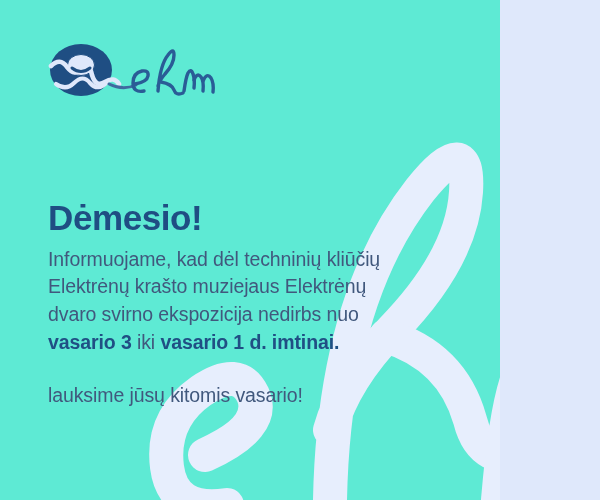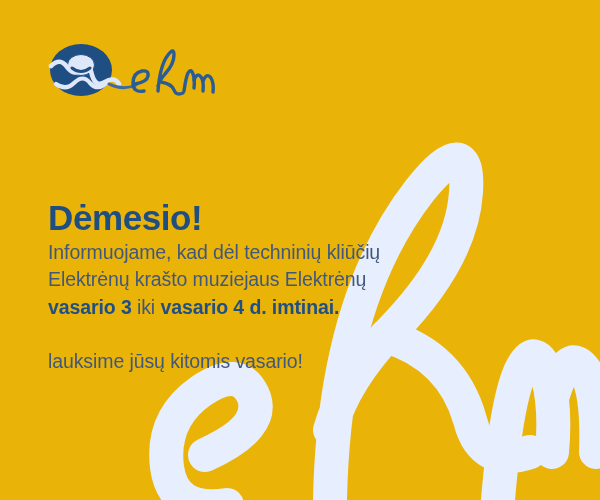--- a/index.html
+++ b/index.html
@@ -11,23 +11,23 @@
   }
 
   body {
     font-family:"Liberation Sans", sans-serif;
     background:#dfe8fb;
     position:relative;
   }
 
   #poster {
     position:relative;
-    width:600px;
+    width:500px;
     height:500px;
-    background:#eab308;
+    background:#5eead4;
     overflow:hidden;
   }
 
   
   #watermark {
     position:absolute;
     left:0; top:0;
     width:600px; height:500px;
     pointer-events:none;
     z-index:0;
@@ -55,20 +55,21 @@
   .headline {
     font-size:35px;
     font-weight:bold;
     color:#1f4e83;
     line-height:1.16;
     letter-spacing:-0.4px;
     white-space:nowrap;
   }
 
   #body-copy {
+    margin-top:7px;
   }
 
   .body-line {
     font-size:19.5px;
     color:#41587d;
     line-height:1.42;
     white-space:nowrap;
     letter-spacing:-0.1px;
   }
 
@@ -128,21 +129,22 @@
     </g>
   </svg>
 
   <div id="content">
 
     <div class="headline">Dėmesio!</div>
 
     <div id="body-copy">
       <div class="body-line">Informuojame, kad dėl techninių kliūčių</div>
       <div class="body-line">Elektrėnų krašto muziejaus Elektrėnų</div>
-      <div class="body-line"><b>vasario 3</b><span> iki </span><b>vasario 4 d. imtinai.</b></div>
+      <div class="body-line">dvaro svirno ekspozicija nedirbs nuo</div>
+      <div class="body-line"><b>vasario 3</b><span> iki </span><b>vasario 1 d. imtinai.</b></div>
     </div>
 
     <div class="spacer"></div>
 
     <div>
       <div class="body-line">lauksime jūsų kitomis vasario!</div>
     </div>
 
   </div>
 </div>

